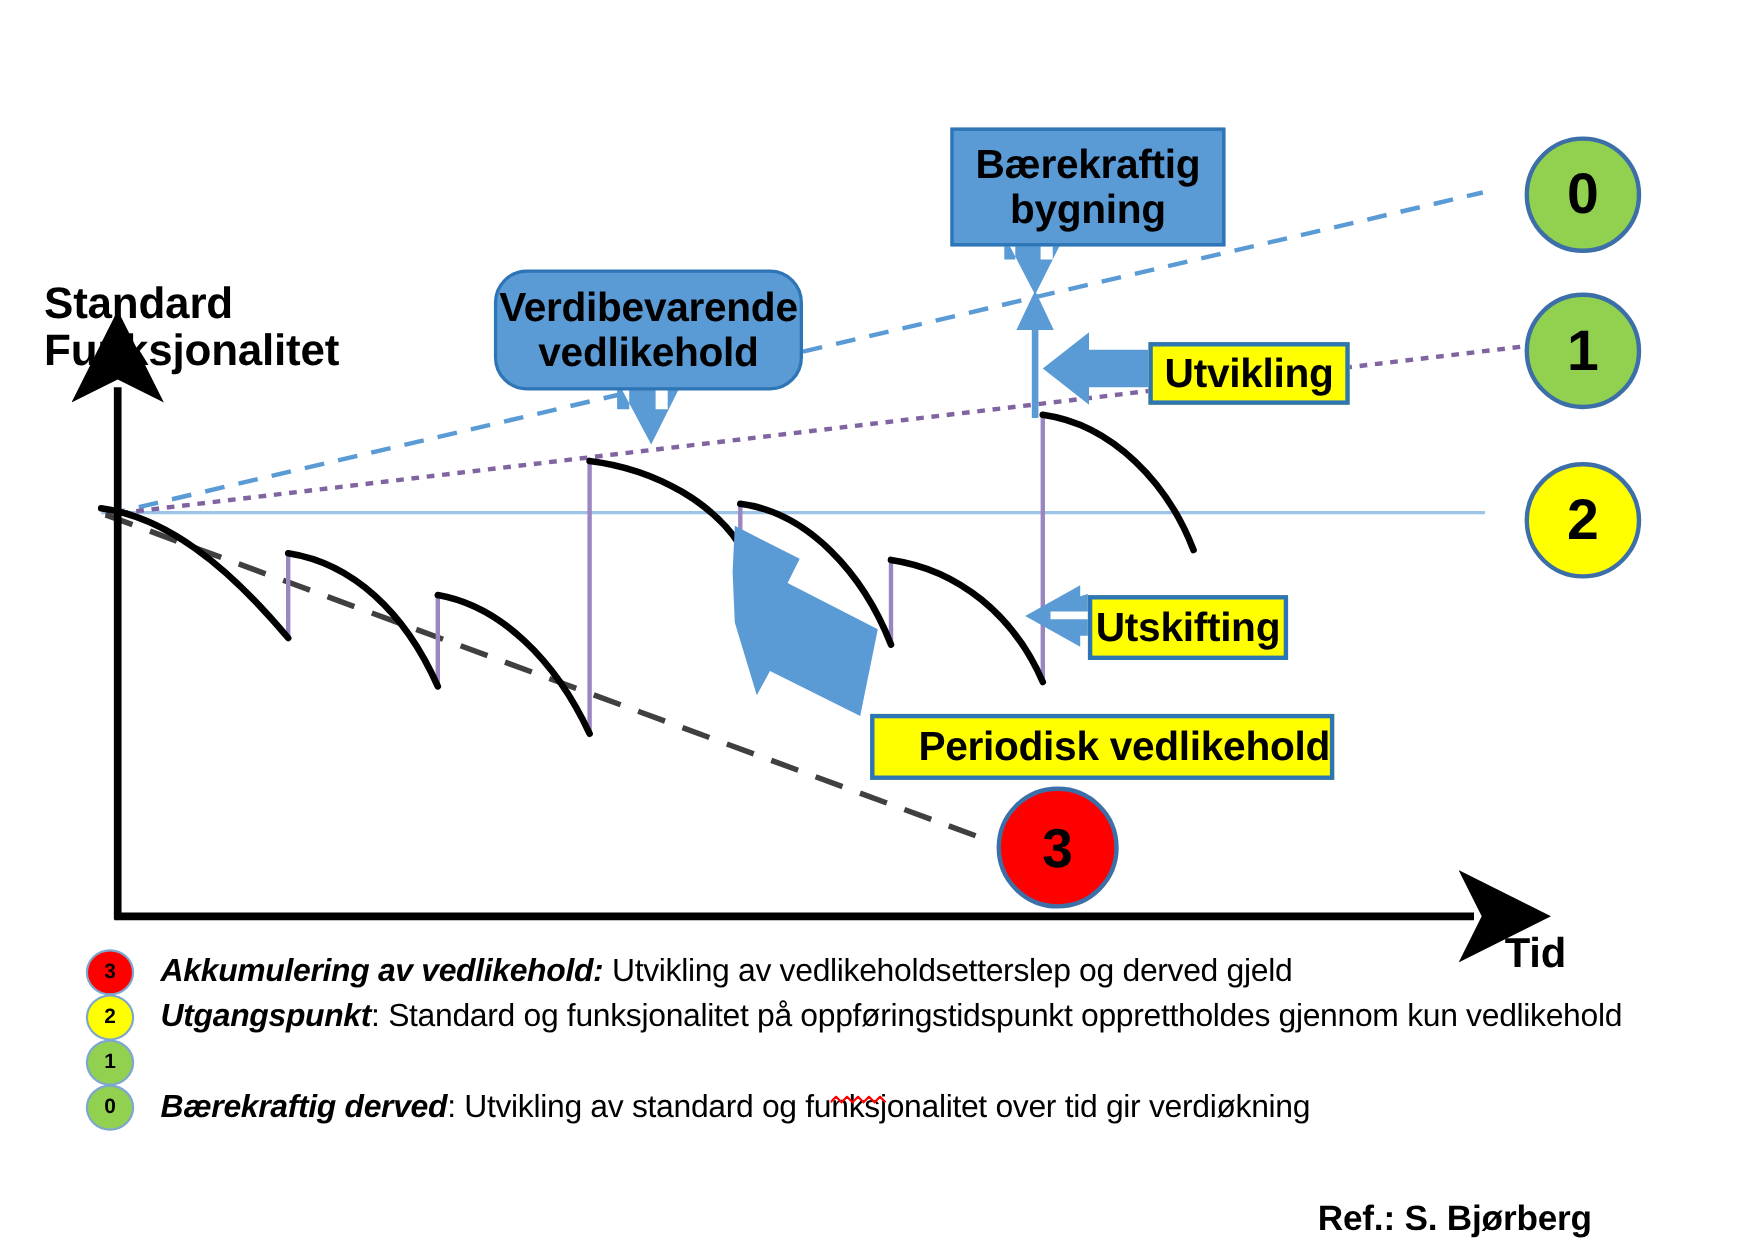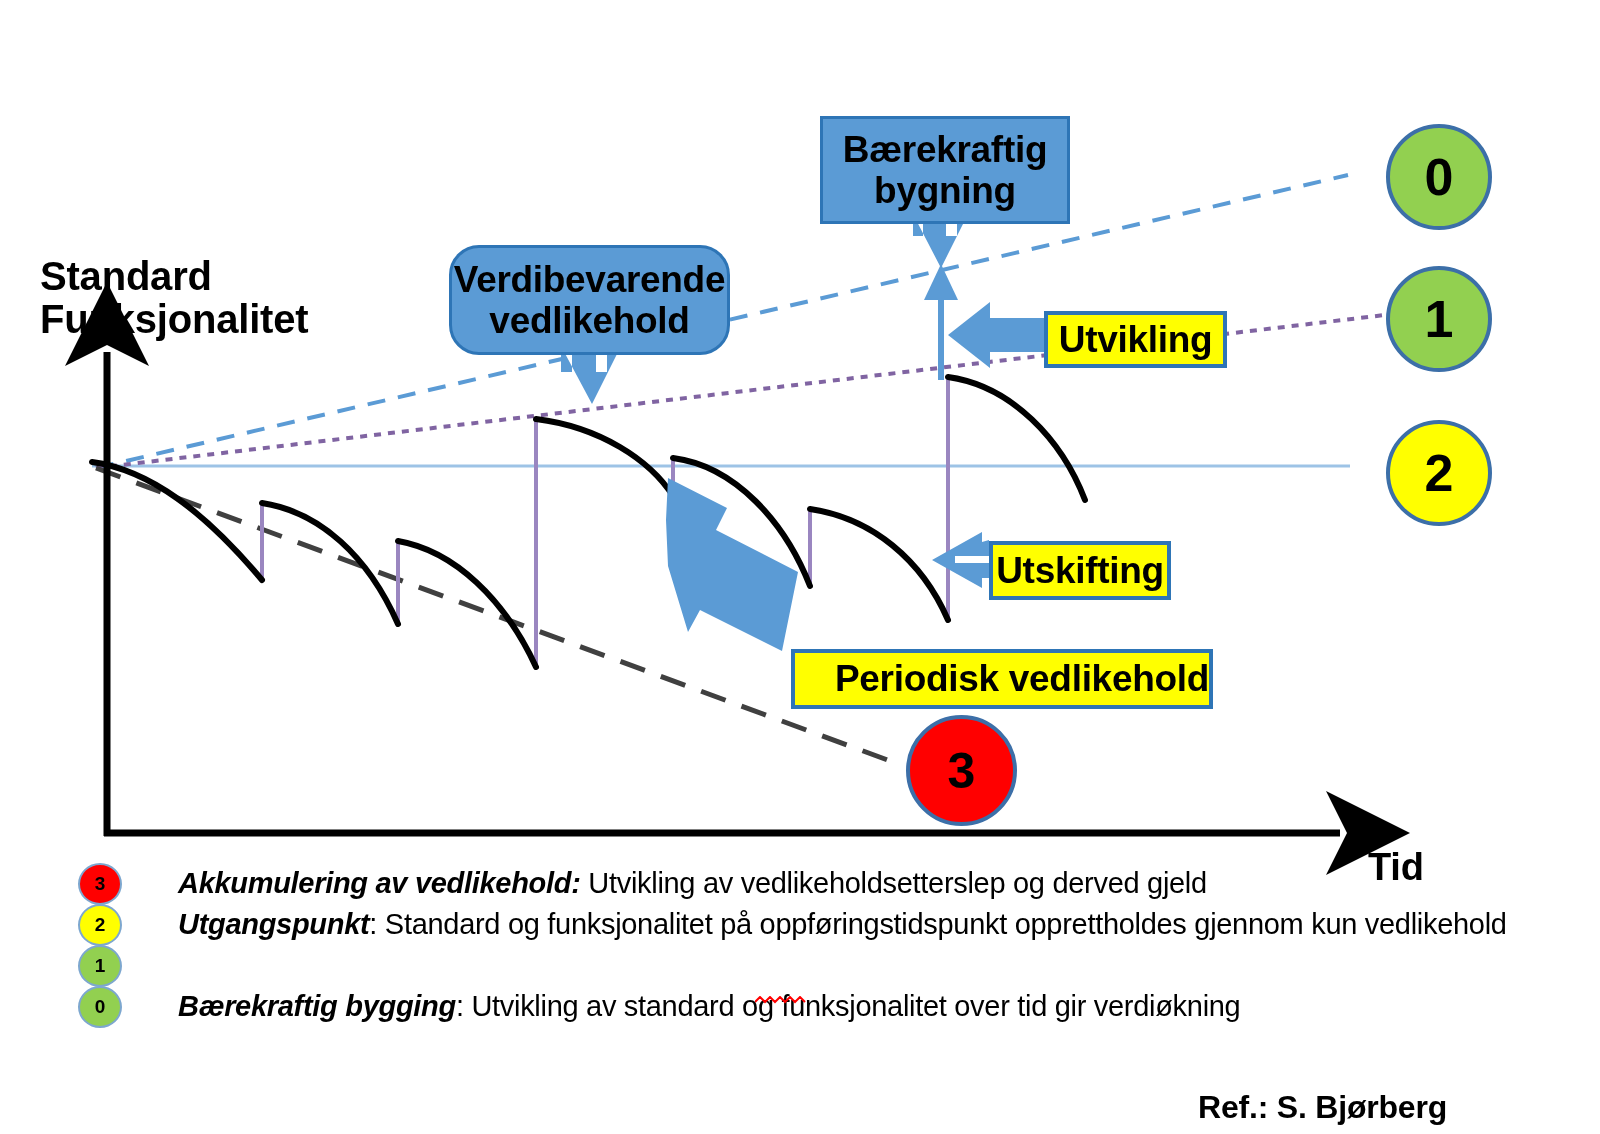--- a/index.html
+++ b/index.html
@@ -41,21 +41,21 @@
   #circle-2{left:1386px;top:420px;width:98px;height:98px;background:#FFFF00;}
   #circle-3{left:906px;top:715px;width:103px;height:103px;background:#FF0000;
             font-size:50px;}
 
   
   #legend{position:absolute;left:78px;top:863px;width:1480px;}
   .legend-row{display:flex;align-items:center;height:41px;}
   .legend-dot{flex:0 0 auto;width:40px;height:38px;border-radius:50%;
               border:2px solid #7da7cf;display:flex;align-items:center;
               justify-content:center;font-weight:bold;font-size:19px;color:#000;}
-  .legend-text{margin-left:56px;font-size:29px;white-space:nowrap;
+  .legend-text{margin-left:24px;font-size:29px;white-space:nowrap;
                letter-spacing:-0.3px;}
   .legend-text b{font-weight:bold;font-style:italic;}
   .legend-text span{font-weight:normal;font-style:normal;}
   .sq{position:relative;}
   .squiggle{position:absolute;left:755px;top:996px;width:52px;height:8px;
             pointer-events:none;}
 
   #ref-note{position:absolute;left:1198px;top:1052px;font-size:32px;
             font-weight:bold;letter-spacing:-0.2px;white-space:nowrap;margin-top:37px;}
 </style>
@@ -129,21 +129,21 @@
     <g fill="#5B9BD5">
       <path d="M668,478 L727,508 L716,530 L798,572 L782,651 L700,610 L688,632 L668,566
                L666,520 Z"></path>
     </g>
   </svg>
 
   <div class="axis-label" id="y-axis-label">Standard
 Funksjonalitet</div>
   <div class="axis-label" id="x-axis-label">Tid</div>
 
-  <div class="blue-box" id="box-baerekraftig" style="white-space:pre;">Bærekraftig
+  <div class="blue-box" id="box-baerekraftig" style="white-space:pre;margin-left:44px;">Bærekraftig
 bygning</div>
   <div class="blue-box" id="box-verdibevarende" style="white-space:pre;border-radius:30px;">Verdibevarende
 vedlikehold</div>
 
   <div class="yellow-box" id="box-utvikling">Utvikling</div>
   <div class="yellow-box" id="box-utskifting">Utskifting</div>
   <div class="yellow-box" id="box-periodisk">Periodisk vedlikehold</div>
 
   <div class="score-circle" id="circle-0">0</div>
   <div class="score-circle" id="circle-1">1</div>
@@ -162,21 +162,21 @@
       <div class="legend-text">
         <b>Utgangspunkt</b><span>: Standard og funksjonalitet på oppføringstidspunkt opprettholdes gjennom kun vedlikehold</span>
       </div>
     </div>
     <div class="legend-row sq">
       <div class="legend-dot" style="background:#92D050;">1</div>
     </div>
     <div class="legend-row">
       <div class="legend-dot" style="background:#92D050;">0</div>
       <div class="legend-text">
-        <b>Bærekraftig bygging</b><span>: Utvikling av standard og funksjonalitet over tid gir verdiøkning</span>
+        <b>Bærekraftig derved</b><span>: Utvikling av standard og funksjonalitet over tid gir verdiøkning</span>
       </div>
     </div>
   </div>
 
   <svg class="squiggle" viewBox="0 0 52 8">
     <path d="M0,6 L5,1 L10,6 L15,1 L20,6 L25,1 L30,6 L35,1 L40,6 L45,1 L50,6" fill="none" stroke="#FF0000" stroke-width="2"></path>
   </svg>
 
   <div id="ref-note">Ref.: S. Bjørberg</div>
 

